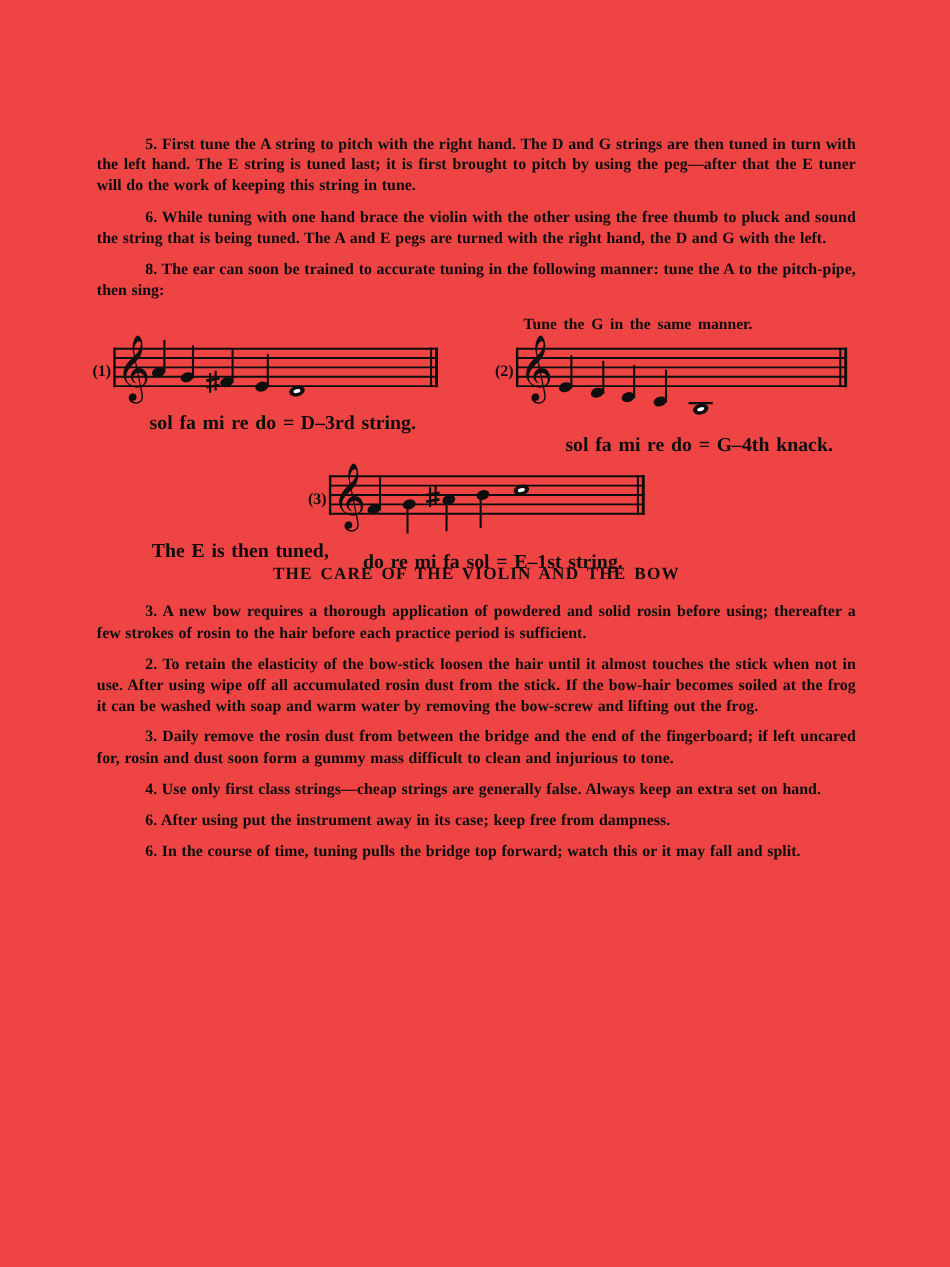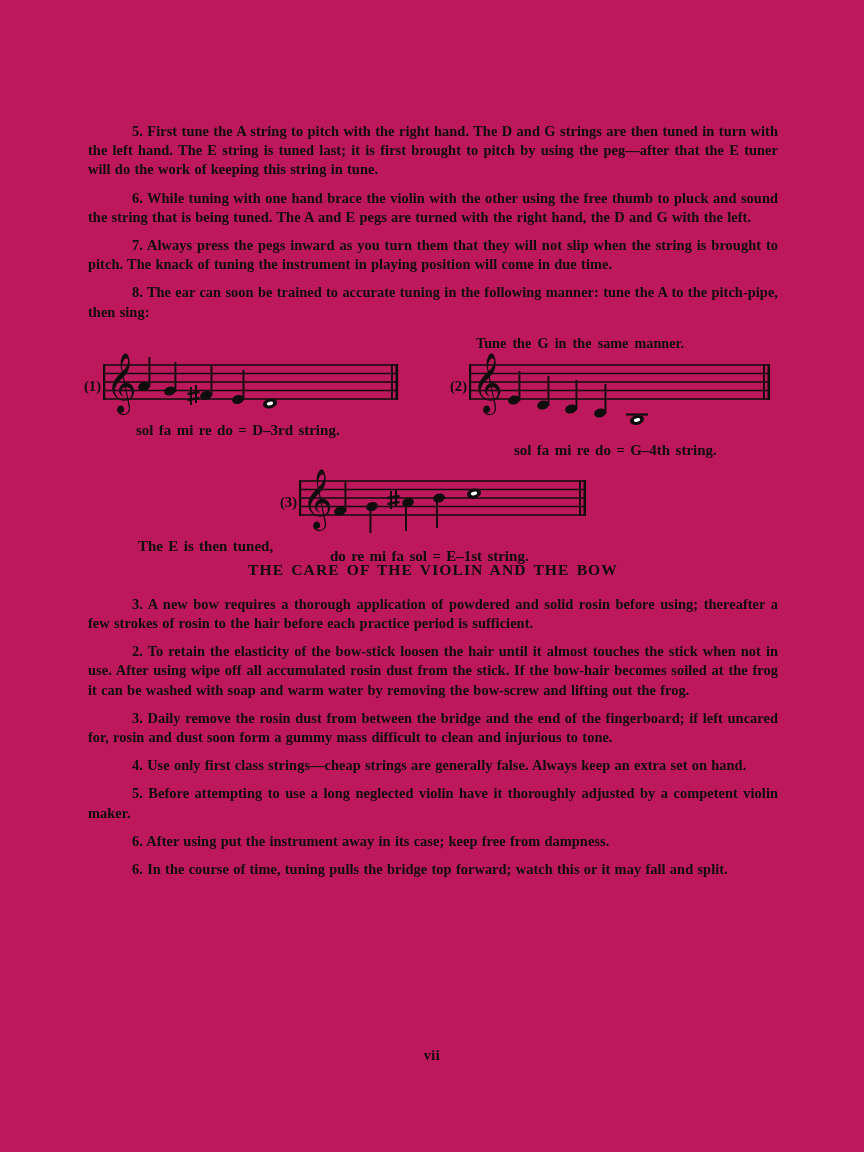--- a/index.html
+++ b/index.html
@@ -12,21 +12,21 @@
     height: 1152px;
     position: relative;
     font-family: "Liberation Serif", "DejaVu Serif", serif;
     color: #0d0d0d;
     overflow: hidden;
   }
 
   .page {
     position: absolute;
     inset: 0;
-    background: #be185d;
+    background: #ef4444;
   }
 
   .content {
     position: absolute;
     left: 88px;
     top: 122px;
     width: 690px;
   }
 
   
@@ -71,21 +71,21 @@
   }
   .sys-title {
     position: absolute;
     font-size: 14.2px;
     font-weight: 700;
     word-spacing: 2.6px;
     white-space: nowrap;
   }
   .sys-caption {
     position: absolute;
-    font-size: 15px;
+    font-size: 18px;
     font-weight: 700;
     white-space: nowrap;
     word-spacing: 1.6px;
   }
   .staff-svg { display: block; }
 
   
   .folio {
     position: absolute;
     left: 0;
@@ -99,21 +99,20 @@
 </style>
 </head>
 <body>
 
 <div class="page">
   <div class="content">
 
     <div>
       <p class="para">5.  First tune the A string to pitch with the right hand.   The D and G strings are then tuned in turn with the left hand.   The E string is tuned last; it is first brought to pitch by using the peg—after that the E tuner will do the work of keeping this string in tune.</p>
       <p class="para">6.  While tuning with one hand brace the violin with the other using the free thumb to pluck and sound the string that is being tuned.   The A and E pegs are turned with the right hand, the D and G with the left.</p>
-      <p class="para">7.  Always press the pegs inward as you turn them that they will not slip when the string is brought to pitch.   The knack of tuning the instrument in playing position will come in due time.</p>
       <p class="para tight">8.  The ear can soon be trained to accurate tuning in the following manner:  tune the A to the pitch-pipe, then sing:</p>
     </div>
 
     <div class="music-area">
 
       <div class="sys" style="left:0px; top:16px;">
         <span class="sys-label" style="left:-4px; top:28px;">(1)</span>
         <svg class="staff-svg" width="314" height="68" viewBox="0 0 314 68">
           <g stroke="#0d0d0d" stroke-width="1.7">
             <line x1="16" y1="14" x2="310" y2="14"></line>
@@ -197,21 +196,21 @@
           </g>
 
           <g>
             <line x1="172" y1="63.5" x2="194" y2="63.5" stroke="#0d0d0d" stroke-width="2.2"></line>
             <ellipse cx="183" cy="69" rx="7.2" ry="4.8" fill="#0d0d0d" transform="rotate(-14 183 69)"></ellipse>
             <ellipse cx="183" cy="69" rx="3.2" ry="1.7" fill="#ffffff" transform="rotate(-14 183 69)"></ellipse>
           </g>
           <rect x="309" y="13" width="1.8" height="36" fill="#0d0d0d"></rect>
           <rect x="313.5" y="13" width="2.6" height="36" fill="#0d0d0d"></rect>
         </svg>
-        <span class="sys-caption" style="left:60px; top:107px;">sol  fa  mi   re   do = G–4th string.</span>
+        <span class="sys-caption" style="left:60px; top:107px;">sol  fa  mi   re   do = G–4th knack.</span>
       </div>
 
       <div class="sys" style="left:196px; top:132px;">
         <span class="sys-label" style="left:-4px; top:28px;">(3)</span>
         <svg class="staff-svg" width="306" height="68" viewBox="0 0 306 68">
           <g stroke="#0d0d0d" stroke-width="1.7">
             <line x1="16" y1="14" x2="302" y2="14"></line>
             <line x1="16" y1="22.5" x2="302" y2="22.5"></line>
             <line x1="16" y1="31" x2="302" y2="31"></line>
             <line x1="16" y1="39.5" x2="302" y2="39.5"></line>
@@ -258,21 +257,19 @@
 
     <h2 class="section-title">THE CARE OF THE VIOLIN AND THE BOW</h2>
 
     <div style="height:16px;"></div>
 
     <div>
       <p class="para">3.  A new bow requires a thorough application of powdered and solid rosin before using; thereafter a few strokes of rosin to the hair before each practice period is sufficient.</p>
       <p class="para">2.  To retain the elasticity of the bow-stick loosen the hair until it almost touches the stick when not in use.   After using wipe off all accumulated rosin dust from the stick.   If the bow-hair becomes soiled at the frog it can be washed with soap and warm water by removing the bow-screw and lifting out the frog.</p>
       <p class="para">3.  Daily remove the rosin dust from between the bridge and the end of the fingerboard; if left uncared for, rosin and dust soon form a gummy mass difficult to clean and injurious to tone.</p>
       <p class="para">4.  Use only first class strings—cheap strings are generally false.   Always keep an extra set on hand.</p>
-      <p class="para">5.  Before attempting to use a long neglected violin have it thoroughly adjusted by a competent violin maker.</p>
       <p class="para">6.  After using put the instrument away in its case; keep free from dampness.</p>
       <p class="para">6.  In the course of time, tuning pulls the bridge top forward; watch this or it may fall and split.</p>
     </div>
 
   </div>
 
-  <div class="folio">vii</div>
 </div>
 
 </body></html>

